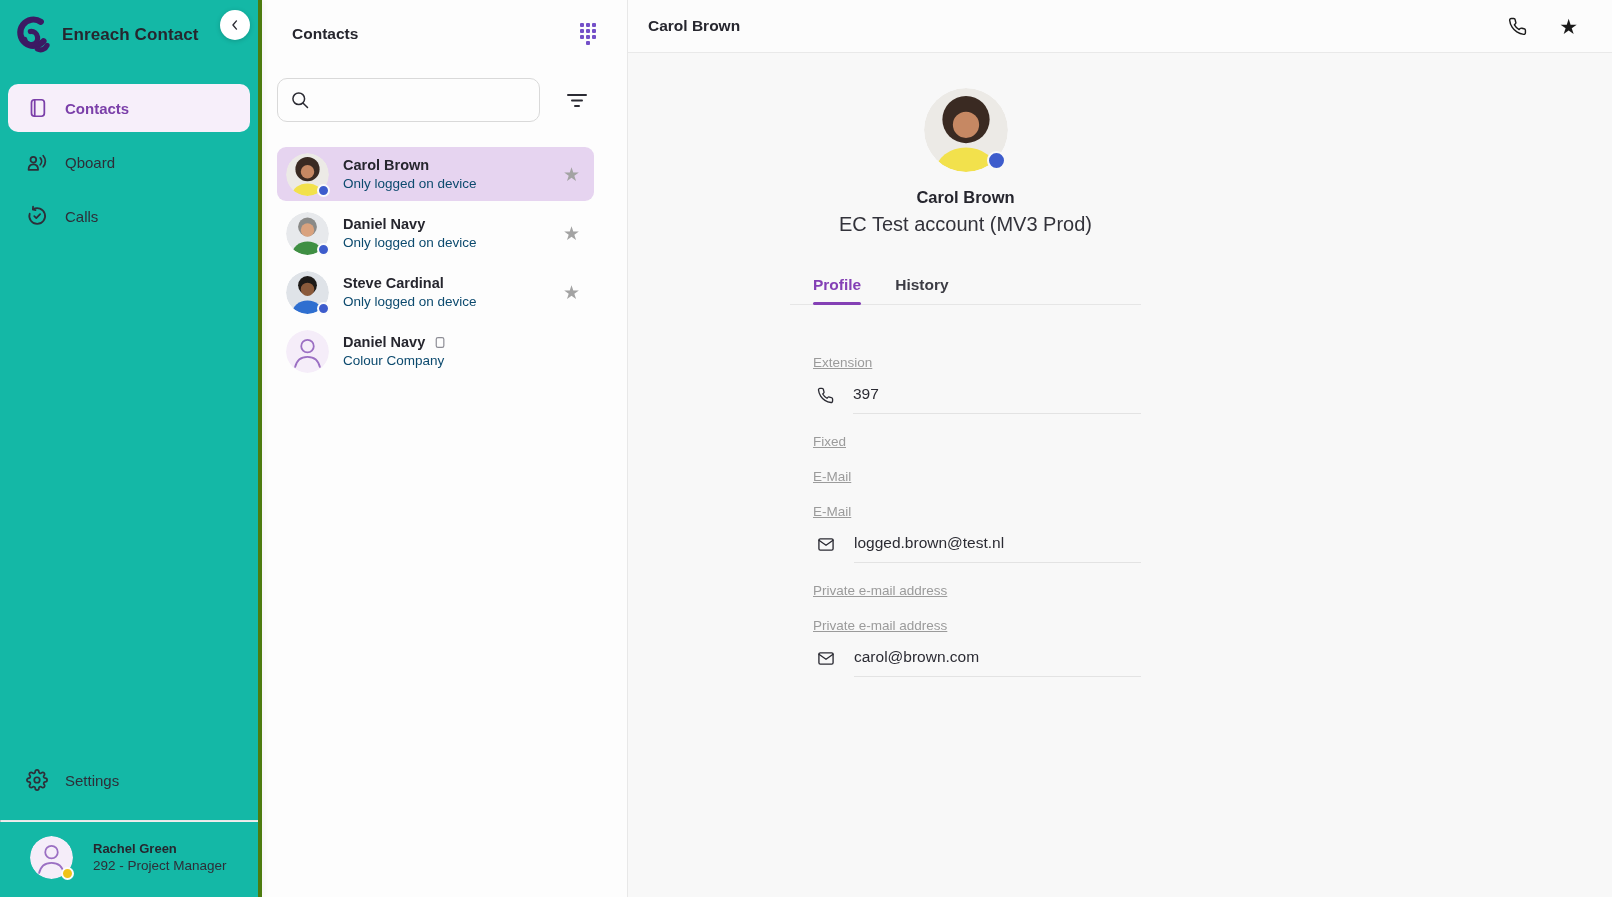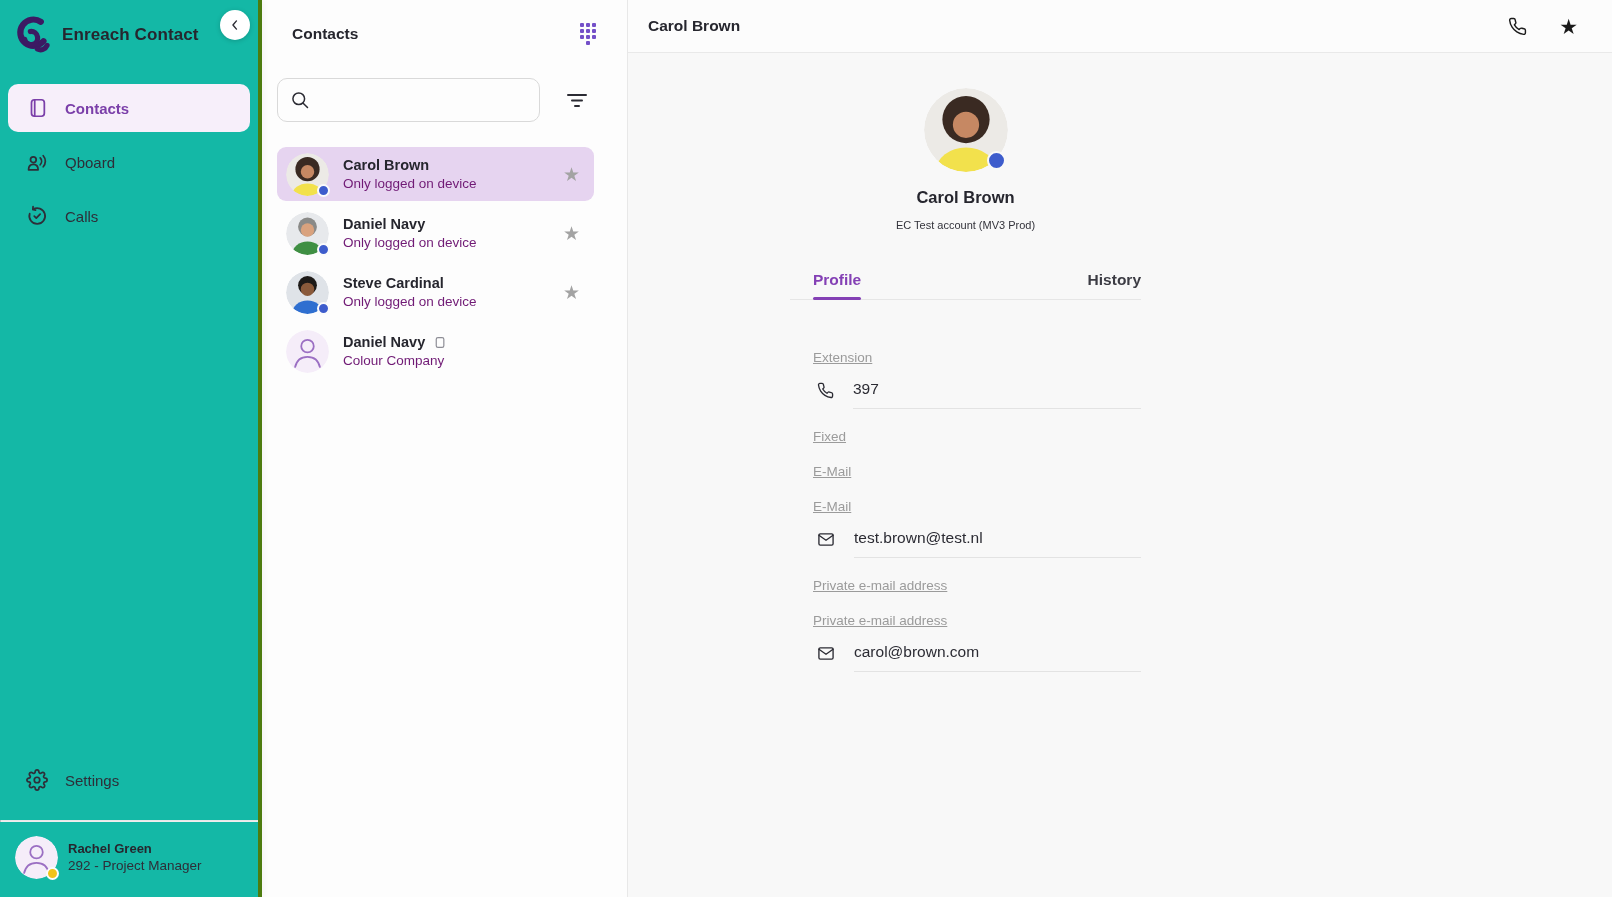--- a/index.html
+++ b/index.html
@@ -31,21 +31,21 @@
   .nav-item {
     display:flex; align-items:center; gap:17px; height:48px; padding:0 0 0 18px;
     border-radius:10px; font-size:15px; color:#2e2e38; cursor:pointer; margin-bottom:6px;
   }
   .nav-item.active { background:var(--nav-active-bg,#f7effa); color:var(--accent,#7b3fa9); font-weight:700; }
   .nav-item .nicon { width:22px; height:22px; color:#2e2e38; }
   .nav-item.active .nicon { color:var(--accent,#7b3fa9); }
   .side-spacer { flex:1; }
   .settings-row { margin-bottom:10px; }
   .side-divider { border-top:1px solid #e7e7e7; margin:0; }
-  .user-row { display:flex; align-items:center; gap:10px; padding:14px 12px 18px 15px; }
+  .user-row { display:flex; align-items:center; gap:20px; padding:14px 12px 18px 30px; }
   .avatar { position:relative; border-radius:50%; flex:none; }
   .avatar svg { width:100%; height:100%; border-radius:50%; }
   .presence {
     position:absolute; right:-1px; bottom:-1px; width:13px; height:13px; border-radius:50%;
     border:2px solid #fbfbfb;
   }
   .presence.blue { background:var(--presence-blue,#3d5ccc); }
   .presence.yellow { background:var(--status-yellow,#efc319); }
   .user-name { font-size:13px; font-weight:700; line-height:17px; }
   .user-detail { font-size:13.5px; color:#2e2e38; line-height:18px; }
@@ -67,42 +67,42 @@
   .filter-btn { background:none; border:none; cursor:pointer; padding:2px; }
   .contact-list { margin-top:25px; padding:0 33px 0 15px; }
   .contact-row {
     display:flex; align-items:center; gap:14px; height:54px; margin-bottom:5px;
     border-radius:9px; padding:0 14px 0 9px; cursor:pointer;
   }
   .contact-row.selected { background:var(--selected-bg,#e6d4f0); }
   .c-avatar { width:43px; height:43px; }
   .c-text { flex:1; min-width:0; }
   .c-name { font-size:14.5px; font-weight:700; color:#26262e; line-height:19px; display:flex; align-items:center; gap:8px; }
-  .c-sub { font-size:13.5px; color:#701a75; line-height:18px; }
+  .c-sub { font-size:13.5px; color:#0c4a6e; line-height:18px; }
   .c-star { font-size:19px; color:var(--star-gray,#a3a3a3); line-height:1; cursor:pointer; }
   .badge-icon { color:#8d8d95; }
 
   
   .detail-panel { flex:1; height:100%; background:#f8f8f8; display:flex; flex-direction:column; }
   .dp-header {
     height:53px; flex:none; background:#fcfcfc; border-bottom:1px solid #e9e9e9;
     display:flex; align-items:center; padding:0 32px 0 20px;
   }
   .dp-title { font-size:15.5px; font-weight:700; }
   .dp-actions { margin-left:auto; display:flex; align-items:center; gap:28px; }
   .icon-btn { background:none; border:none; cursor:pointer; padding:2px; color:#1b1b1b; }
   .dp-star { font-size:21px; color:#1a1a1a; line-height:1; }
   .dp-body { flex:1; overflow:hidden; }
   .profile-col { width:351px; margin-left:162px; padding-top:35px; }
   .big-avatar-wrap { display:flex; justify-content:center; }
   .big-avatar { width:84px; height:84px; }
   .big-avatar .presence { width:19px; height:19px; right:2px; bottom:2px; border-color:#f8f8f8; }
   .p-name { text-align:center; font-size:16.5px; font-weight:700; margin-top:16px; }
-  .p-sub { text-align:center; font-size:11px; color:#33333b; margin-top:12px; }
-  .tabs { display:flex; gap:34px; margin-top:40px; border-bottom:1px solid #e6e6e6; padding-left:23px;justify-content:space-between; }
+  .p-sub { text-align:center; font-size:20px; color:#33333b; margin-top:6px; }
+  .tabs { display:flex; gap:34px; margin-top:40px; border-bottom:1px solid #e6e6e6; padding-left:23px; }
   .tab { font-size:15.5px; color:#3c3c44; padding-bottom:10px; position:relative; cursor:pointer;font-weight:bold; }
   .tab.active { color:var(--accent-strong,#8440b5); font-weight:700; }
   .tab.active::after {
     content:""; position:absolute; left:0; right:0; bottom:-1px; height:3px;
     background:var(--accent-strong,#8440b5); border-radius:2px;
   }
   .fields { margin-top:50px; }
   .field { margin-bottom:20px; }
   .f-label { font-size:13.5px; color:var(--label-gray,#9b9b9b); padding-left:23px; margin-bottom:15px;text-decoration:underline; }
   .f-row { display:flex; align-items:flex-start; gap:19px; padding-left:27px; }
@@ -397,21 +397,21 @@
 
         <div class="field">
           <div class="f-label">E-Mail</div>
           <div class="f-row">
             <span class="ficon">
               <svg width="18" height="17" viewBox="0 0 24 24" fill="none" stroke="currentColor" stroke-width="1.9" stroke-linecap="round" stroke-linejoin="round">
                   <rect x="2" y="4" width="20" height="16" rx="2"></rect>
                   <polyline points="22,6 12,13 2,6"></polyline>
                 </svg>
             </span>
-            <span class="f-value">test.brown@test.nl</span>
+            <span class="f-value">logged.brown@test.nl</span>
           </div>
         </div>
 
         <div class="field">
           <div class="f-label">Private e-mail address</div>
         </div>
 
         <div class="field">
           <div class="f-label">Private e-mail address</div>
           <div class="f-row">

